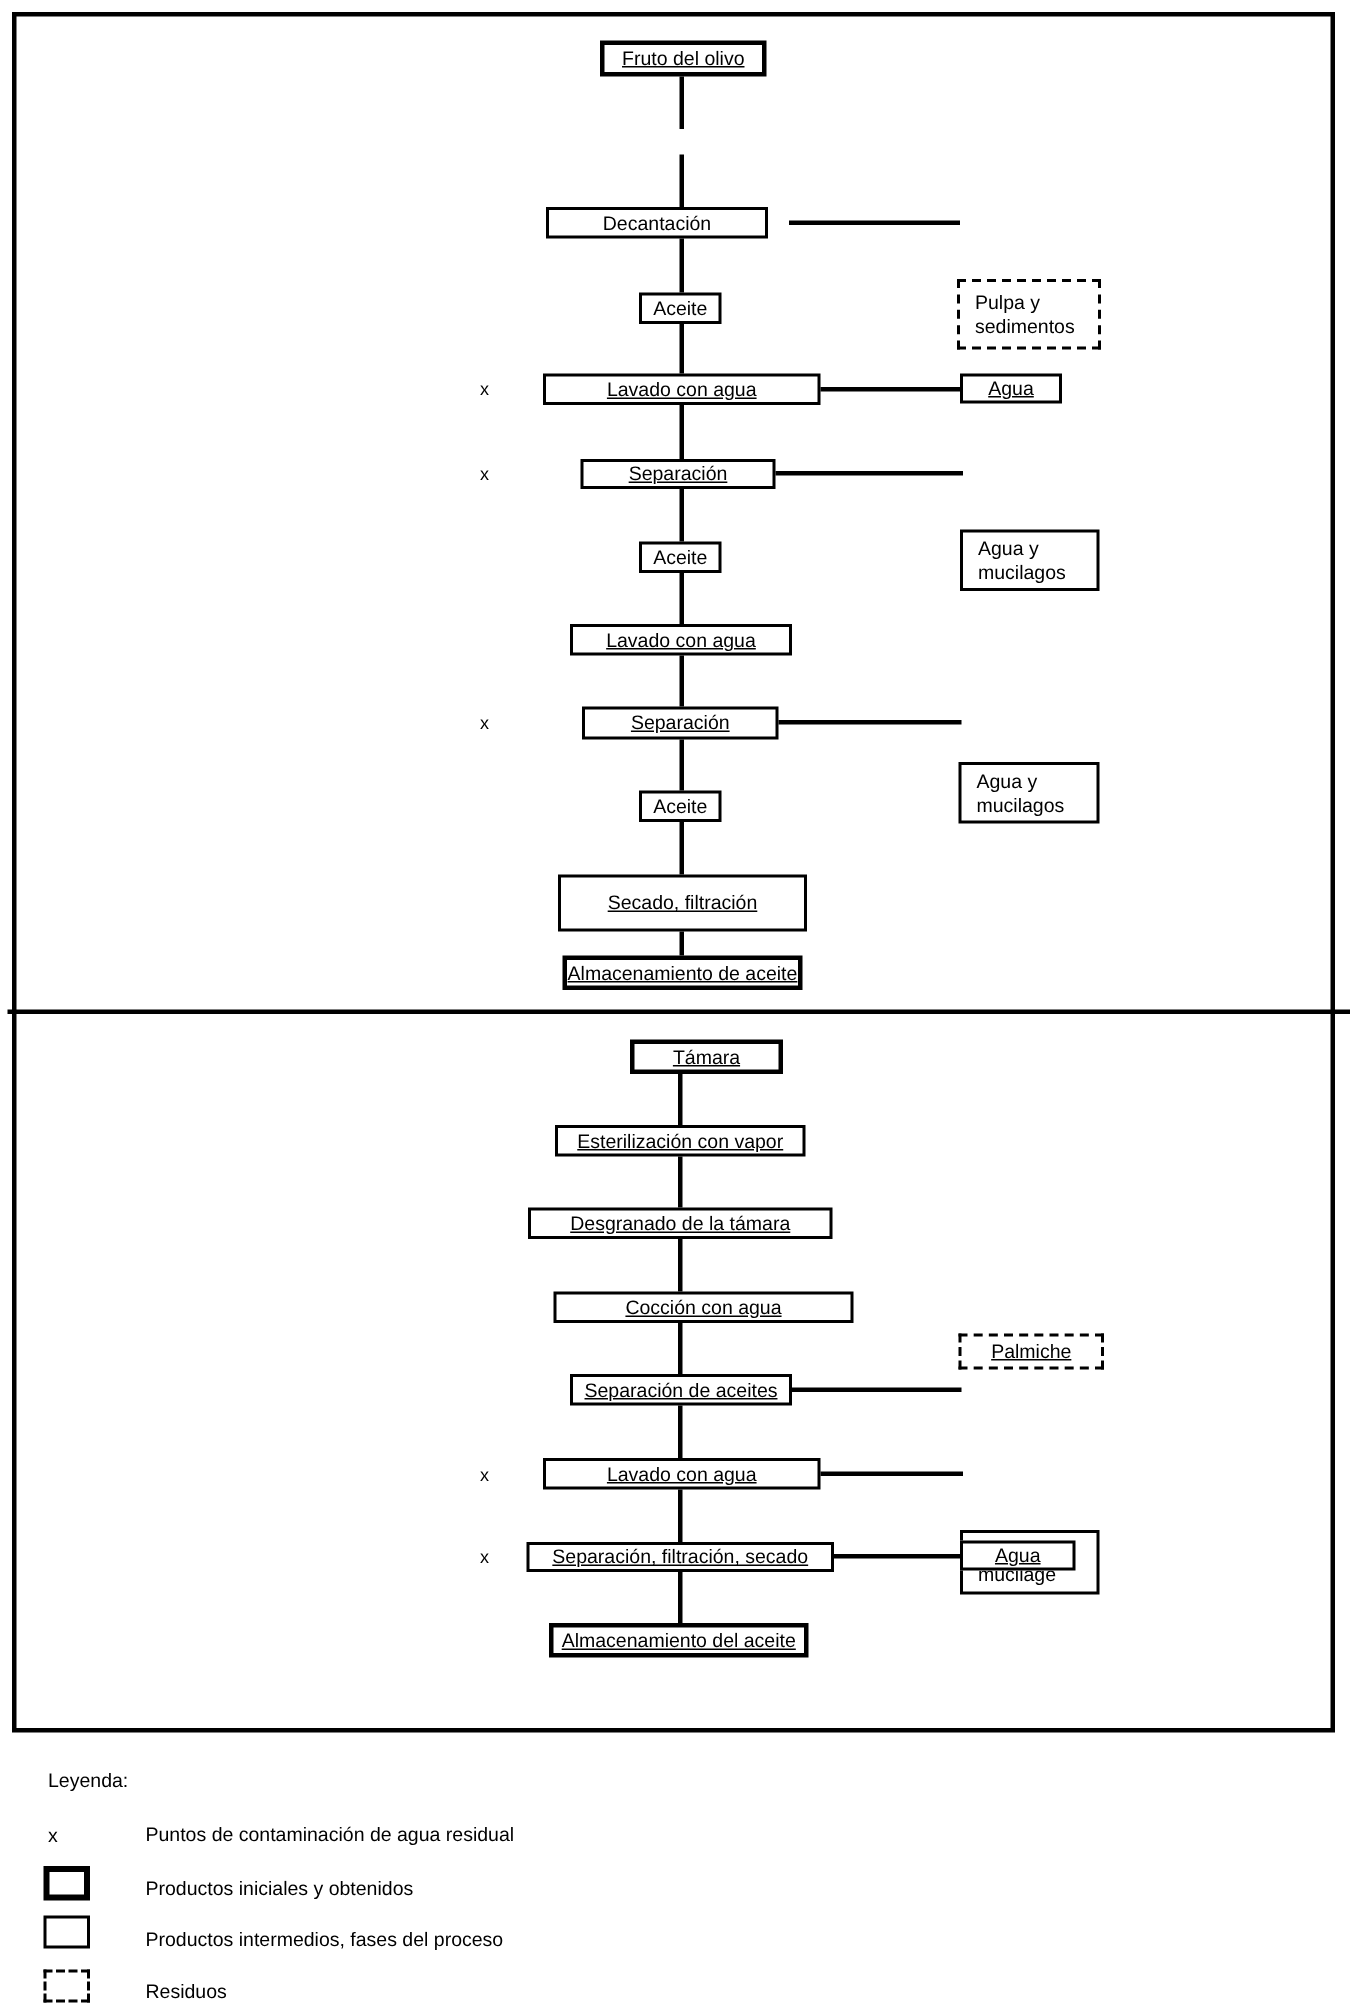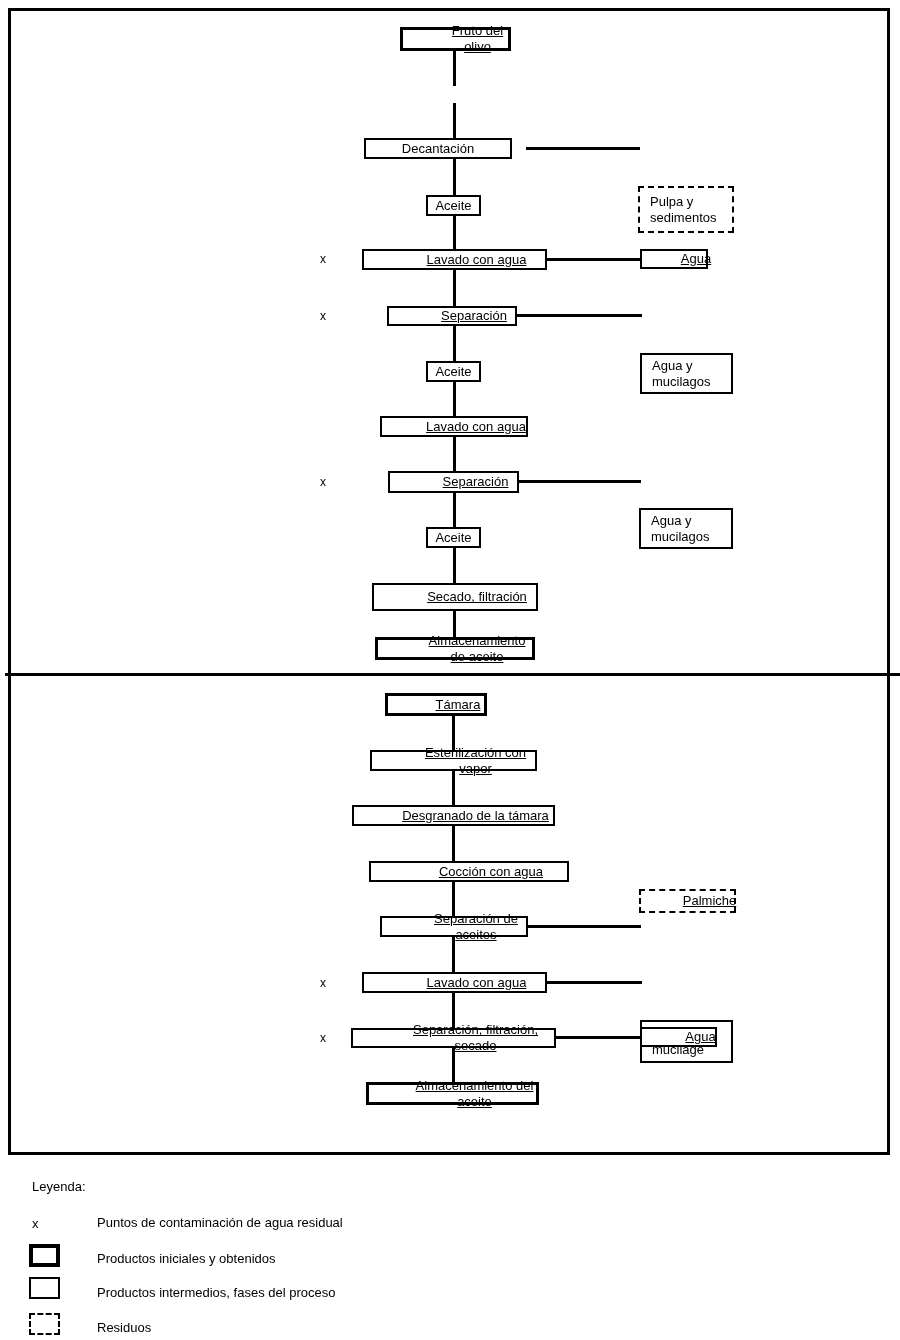--- a/index.html
+++ b/index.html
@@ -8,21 +8,21 @@
   .page { position:relative; width:900px; height:1340px; background:#fff; overflow:hidden; }
   .frame { position:absolute; left:8px; top:8px; width:882px; height:1147px; border:3px solid #000; }
   .divider { position:absolute; left:5px; top:673px; width:895px; height:3px; background:#000; }
   .vline, .hline { position:absolute; background:#000; }
   .box { position:absolute; background:#fff; border:2px solid #000;
          display:flex; align-items:center; justify-content:center;
          font-size:13px; line-height:1.2; text-align:center; white-space:pre-line; }
   .bold { border-width:3px; }
   .dashed { border-style:dashed; }
   .left-text { justify-content:flex-start; text-align:left; padding-left:10px;margin-top:48px; }
-  .u { text-decoration:underline;padding-left:44px; }
+  .u { text-decoration:underline; }
   .xmark { position:absolute; font-size:12px; line-height:1; }
   .legend-title { position:absolute; font-size:13px; }
   .legend-label { position:absolute; font-size:13px; }
   .swatch { position:absolute; width:31px; background:#fff; border:2px solid #000; }
   .swatch.thick { border-width:4px; }
   .swatch.dashed { border-style:dashed; }
 </style>
 </head>
 <body>
 
@@ -67,28 +67,28 @@
   <div class="box u" style="left:640px;top:249px;width:68px;height:20px">Agua</div>
   <div class="box u" style="left:387px;top:306px;width:130px;height:20px">Separación</div>
   <div class="box left-text" style="left:640px;top:305px;width:93px;height:41px">Agua y
 mucilagos</div>
   <div class="box" style="left:426px;top:361px;width:55px;height:21px">Aceite</div>
   <div class="box u" style="left:380px;top:416px;width:148px;height:21px">Lavado con agua</div>
   <div class="box u" style="left:388px;top:471px;width:131px;height:22px">Separación</div>
   <div class="box left-text" style="left:639px;top:460px;width:94px;height:41px">Agua y
 mucilagos</div>
   <div class="box" style="left:426px;top:527px;width:55px;height:21px">Aceite</div>
-  <div class="box u" style="left:372px;top:583px;width:166px;height:28px">Secado,  filtración</div>
+  <div class="box u" style="left:372px;top:583px;width:166px;height:38px">Secado,  filtración</div>
   <div class="box bold u" style="left:375px;top:637px;width:160px;height:23px">Almacenamiento de aceite</div>
 
   <div class="xmark" style="left:320px;top:253px">x</div>
   <div class="xmark" style="left:320px;top:310px">x</div>
   <div class="xmark" style="left:320px;top:476px">x</div>
 
-  <div class="box bold u" style="left:385px;top:693px;width:102px;height:23px">Támara</div>
+  <div class="box bold u" style="left:420px;top:693px;width:102px;height:23px">Támara</div>
   <div class="box u" style="left:370px;top:750px;width:167px;height:21px">Esterilización con vapor</div>
   <div class="box u" style="left:352px;top:805px;width:203px;height:21px">Desgranado de la támara</div>
   <div class="box u" style="left:369px;top:861px;width:200px;height:21px">Cocción con agua</div>
   <div class="box u" style="left:380px;top:916px;width:148px;height:21px">Separación de aceites</div>
   <div class="box dashed u" style="left:639px;top:889px;width:97px;height:24px">Palmiche</div>
   <div class="box u" style="left:362px;top:972px;width:185px;height:21px">Lavado con agua</div>
   <div class="box left-text" style="left:640px;top:972px;width:93px;height:43px">Agua y
 mucilage</div>
   <div class="box u" style="left:351px;top:1028px;width:205px;height:20px">Separación, filtración, secado</div>
   <div class="box u" style="left:640px;top:1027px;width:77px;height:20px">Agua</div>

